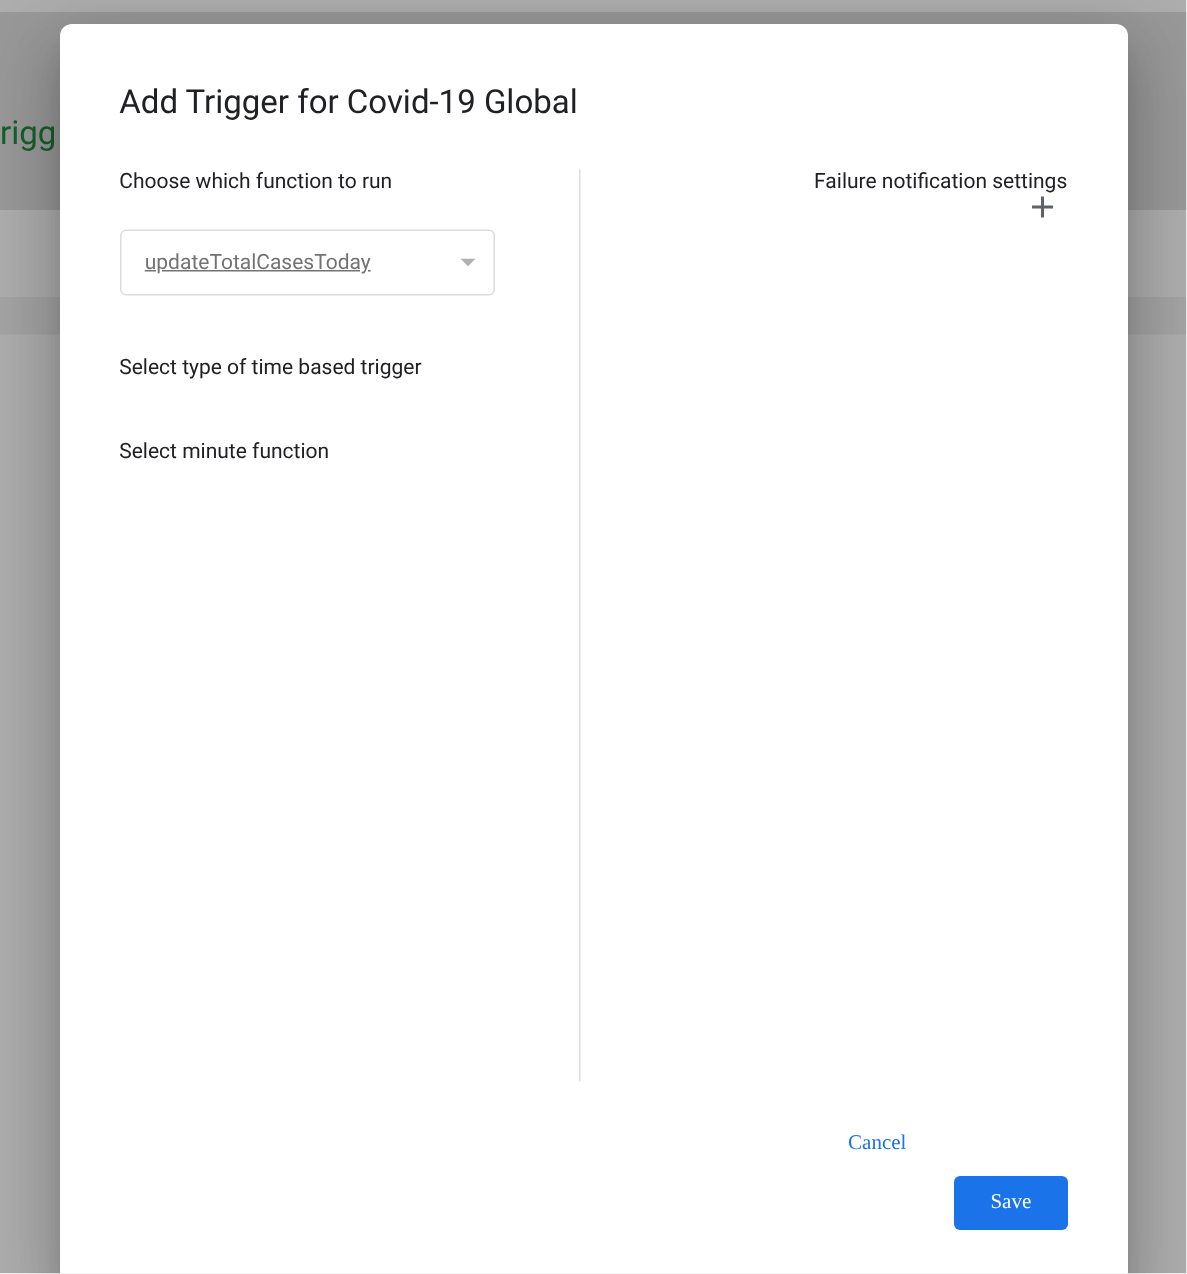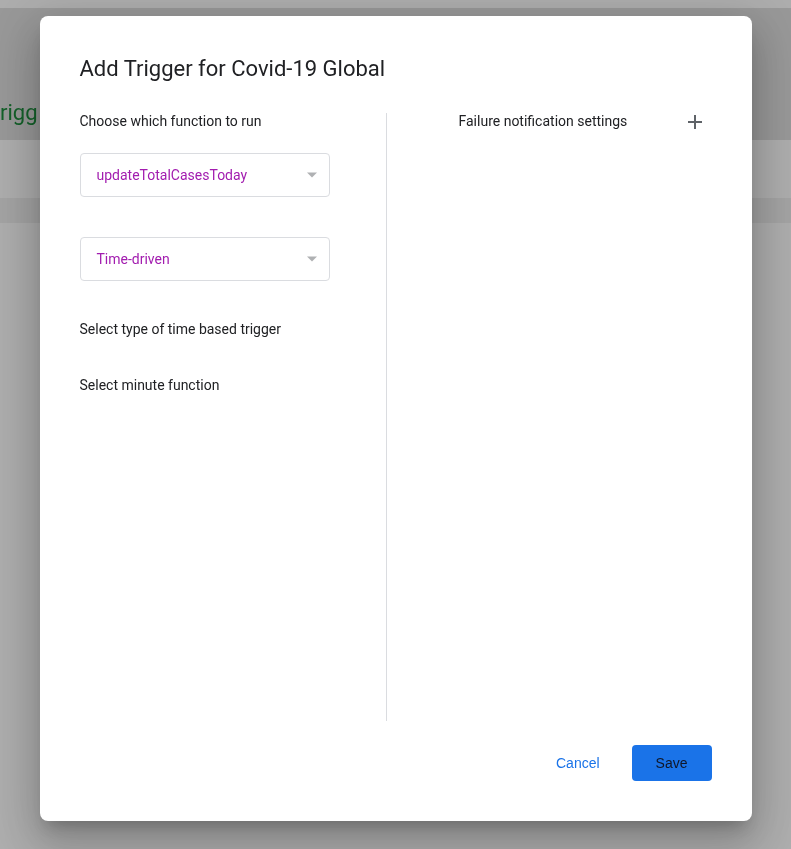--- a/index.html
+++ b/index.html
@@ -30,21 +30,21 @@
       position: absolute;
       top: 8px;
       left: 0;
       width: 100%;
       height: 132px;
       background: rgba(0, 0, 0, 0.12);
     }
     
     .backdrop-text {
       position: absolute;
-      top: 100px;
+      top: 77px;
       left: 0;
       font-size: 22px;
       color: #1e8e3e;
       font-weight: 400;
     }
     
     .backdrop-row {
       position: absolute;
       top: 198px;
       left: 0;
@@ -78,21 +78,21 @@
     
     .dialog-title {
       font-size: 22px;
       font-weight: 400;
       color: #202124;
       margin-bottom: 32px;
     }
     
     .dialog-body {
       display: flex;
-      gap: 16px;
+      gap: 2px;
       min-height: 608px;
     }
     
     .left-column {
       flex: 0 0 306px;
       padding-right: 56px;
       border-right: 1px solid #dadce0;
     }
     
     .right-column {
@@ -106,23 +106,24 @@
     
     .field-label {
       font-size: 14px;
       color: #202124;
       margin-bottom: 24px;
       font-weight: 400;
     }
     
     .field-label-row {
       display: flex;
-      align-items: flex-start;
+      align-items: flex-end;
       justify-content: space-between;
       margin-bottom: 8px;
+      flex-direction: column;
     }
     
     .field-label-row .field-label {
       margin-bottom: 0;
     }
     
     .dropdown {
       position: relative;
       border: 1px solid #dadce0;
       border-radius: 4px;
@@ -137,21 +138,22 @@
     .dropdown-left {
       width: 250px;
     }
     
     .dropdown-right {
       width: 200px;
     }
     
     .dropdown-value {
       font-size: 14px;
-      color: #a21caf;
+      color: #737373;
+      text-decoration: underline;
     }
     
     .dropdown-arrow {
       position: absolute;
       right: 12px;
       top: 50%;
       transform: translateY(-50%);
       width: 0;
       height: 0;
       border-left: 5px solid transparent;
@@ -199,31 +201,32 @@
     .btn {
       height: 36px;
       padding: 0 24px;
       border-radius: 4px;
       font-size: 14px;
       font-weight: 500;
       cursor: pointer;
       border: none;
       display: flex;
       align-items: center;
-      font-family: Liberation Sans, sans-serif;
+      font-family: Liberation Serif, serif;
     }
     
     .btn-cancel {
       background: transparent;
       color: #1a73e8;
     }
     
     .btn-save {
       background: #1a73e8;
-      color: #0f172a;
+      color: #ffffff;
+      margin-top: 39px;
     }
   </style>
 </head>
 <body>
 
 <div class="backdrop">
   <div class="backdrop-header"></div>
   <div class="backdrop-text">rigg</div>
   <div class="backdrop-row"></div>
 </div>
@@ -238,24 +241,20 @@
         <div class="field-group">
           <div class="field-label">Choose which function to run</div>
           <div class="dropdown dropdown-left">
             <span class="dropdown-value">updateTotalCasesToday</span>
             <span class="dropdown-arrow"></span>
           </div>
         </div>
 
 
         <div class="field-group">
-          <div class="dropdown dropdown-left">
-            <span class="dropdown-value">Time-driven</span>
-            <span class="dropdown-arrow"></span>
-          </div>
         </div>
 
         <div class="field-group">
           <div class="field-label">Select type of time based trigger</div>
         </div>
 
         <div class="field-group">
           <div class="field-label">Select minute function</div>
         </div>
 

